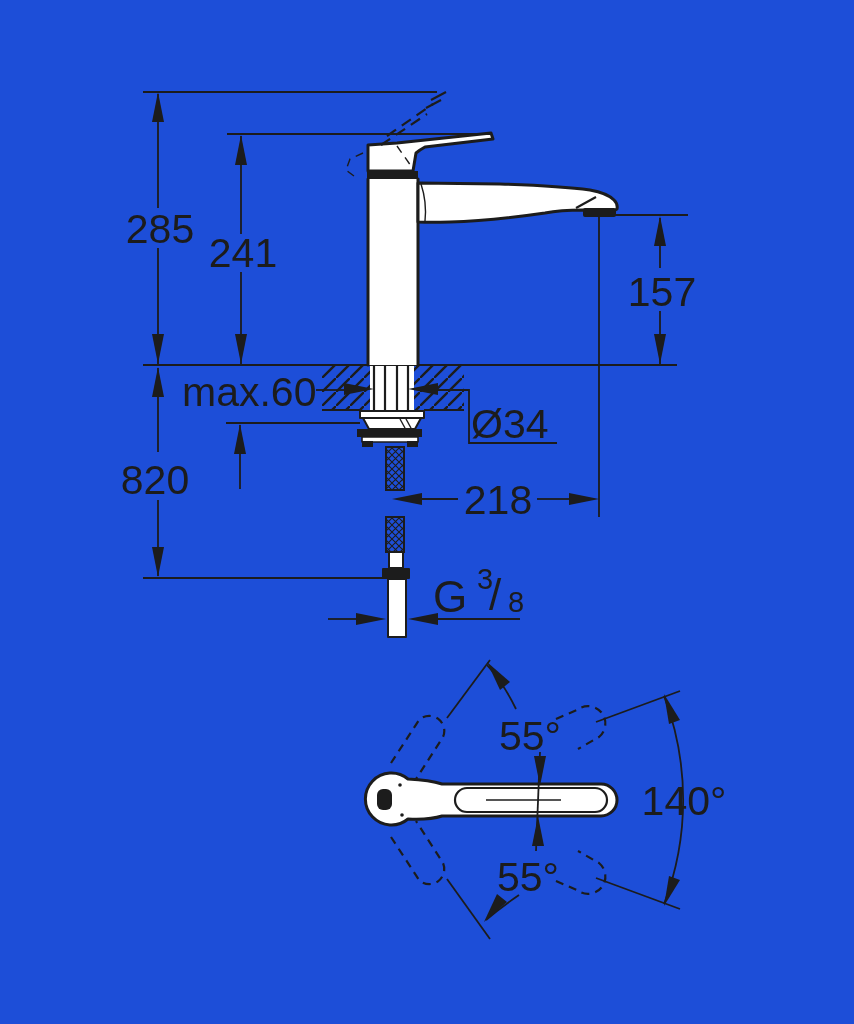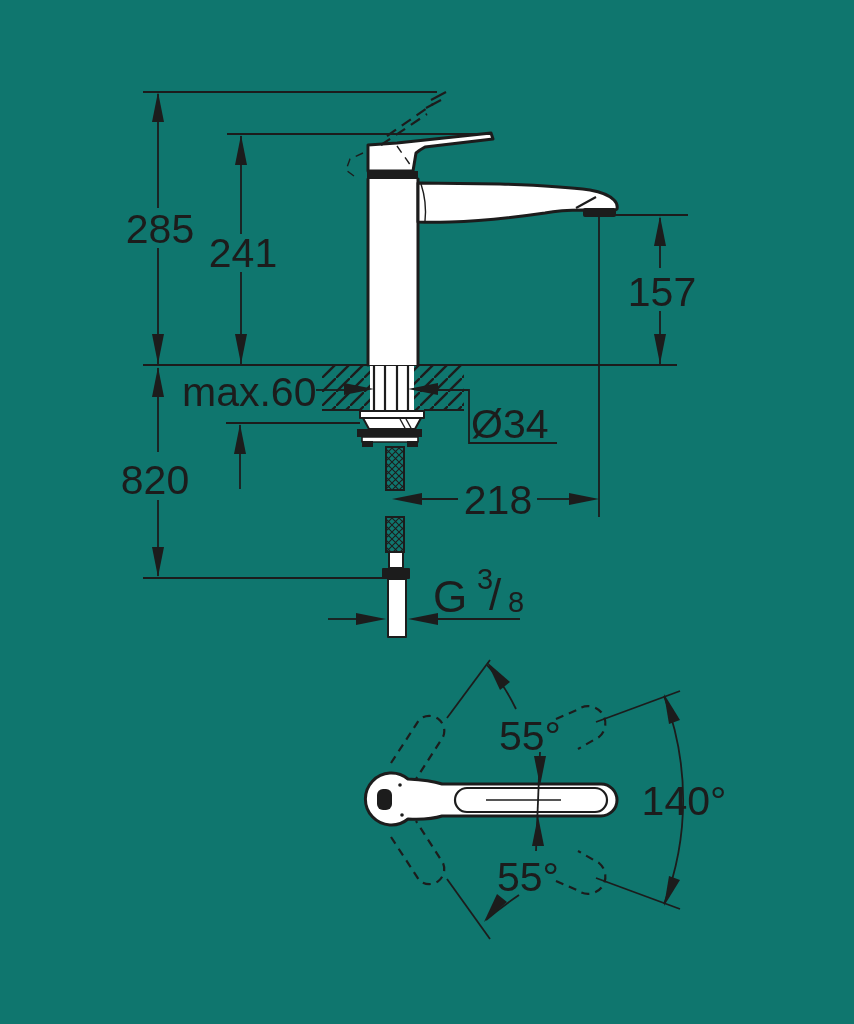--- a/index.html
+++ b/index.html
@@ -1,16 +1,16 @@
 <!DOCTYPE html>
 <html><head>
 <meta charset="utf-8">
 <style>
   html,body{margin:0;padding:0;background:#ffffff;}
-  .stage{width:854px;height:1024px;background:#0f766e;position:relative;overflow:hidden;}
+  .stage{width:854px;height:1024px;background:#1d4ed8;position:relative;overflow:hidden;}
   svg{display:block;}
   .outline{fill:#ffffff;stroke:#1c1c1c;stroke-width:3;stroke-linejoin:round;}
   .thick{stroke:#1c1c1c;stroke-width:3;fill:none;stroke-linecap:round;}
   .med{stroke:#1c1c1c;stroke-width:2.2;fill:none;}
   .thin{stroke:#1c1c1c;stroke-width:1.8;fill:none;}
   .hair{stroke:#1c1c1c;stroke-width:1.4;fill:none;}
   .dash{stroke-dasharray:11 7;}
   .dash2{stroke-dasharray:8 6;}
   .arrow{fill:#1c1c1c;stroke:none;}
   .fillb{fill:#1c1c1c;stroke:none;}

